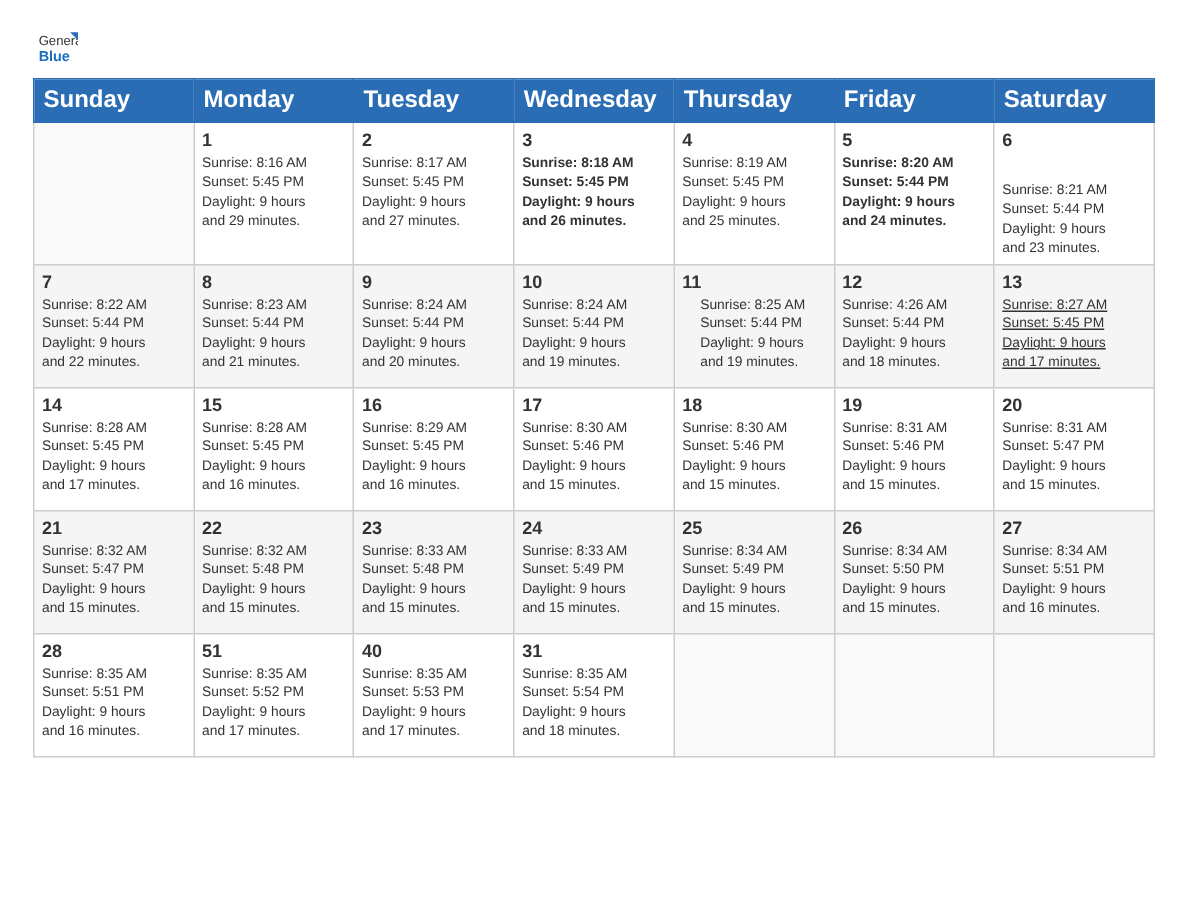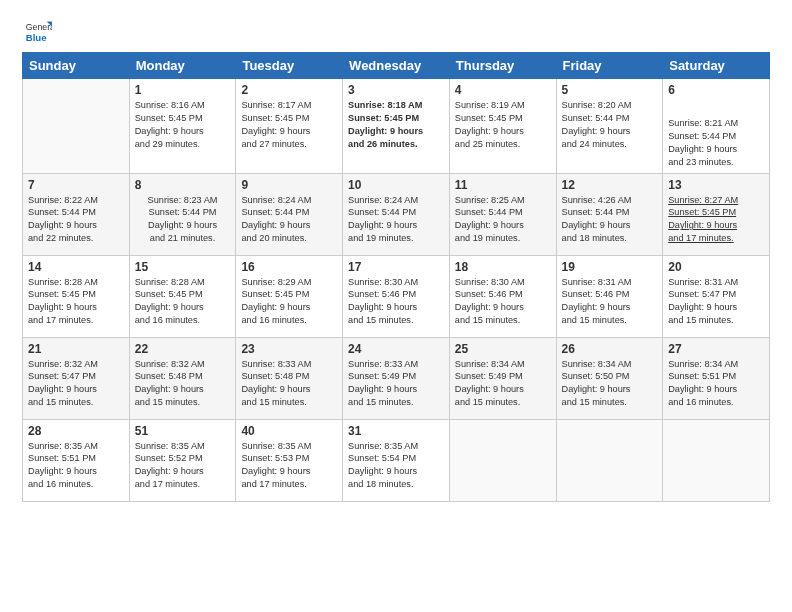--- a/index.html
+++ b/index.html
@@ -50,21 +50,21 @@
       width: 100%;
       border-collapse: collapse;
       margin-top: 6px;
       font-size: 10px;
     }
     .calendar th {
       background: #2a6db5;
       color: #fff;
       padding: 5px 6px;
       text-align: left;
-      font-size: 13px;
+      font-size: 16px;
       font-weight: bold;
       border: 1px solid #2a6db5;
     }
     .calendar td {
       border: 1px solid #ccc;
       vertical-align: top;
       padding: 4px 5px;
       width: 106px;
       height: 82px;
       color: #333;
@@ -144,21 +144,21 @@
           </td>
           <td>
             <span class="day-num">4</span>
             <div class="day-info" style="white-space: pre-line;">Sunrise: 8:19 AM
 Sunset: 5:45 PM
 Daylight: 9 hours
 and 25 minutes.</div>
           </td>
           <td>
             <span class="day-num">5</span>
-            <div class="day-info" style="white-space: pre-line;">Sunrise: 8:20 AM
+            <div class="day-info" style="white-space: pre-line; font-weight: bold;">Sunrise: 8:20 AM
 Sunset: 5:44 PM
 Daylight: 9 hours
 and 24 minutes.</div>
           </td>
           <td>
             <span class="day-num">6</span>
             <div class="day-info" style="white-space: pre-line; margin-top: 20px;">Sunrise: 8:21 AM
 Sunset: 5:44 PM
 Daylight: 9 hours
 and 23 minutes.</div>
@@ -167,42 +167,42 @@
         <tr class="shade-row">
           <td>
             <span class="day-num">7</span>
             <div class="day-info" style="white-space: pre-line;">Sunrise: 8:22 AM
 Sunset: 5:44 PM
 Daylight: 9 hours
 and 22 minutes.</div>
           </td>
           <td>
             <span class="day-num">8</span>
-            <div class="day-info" style="white-space: pre-line; text-align: center;">Sunrise: 8:23 AM
+            <div class="day-info" style="white-space: pre-line;">Sunrise: 8:23 AM
 Sunset: 5:44 PM
 Daylight: 9 hours
 and 21 minutes.</div>
           </td>
           <td>
             <span class="day-num">9</span>
             <div class="day-info" style="white-space: pre-line;">Sunrise: 8:24 AM
 Sunset: 5:44 PM
 Daylight: 9 hours
 and 20 minutes.</div>
           </td>
           <td>
             <span class="day-num">10</span>
             <div class="day-info" style="white-space: pre-line;">Sunrise: 8:24 AM
 Sunset: 5:44 PM
 Daylight: 9 hours
 and 19 minutes.</div>
           </td>
           <td>
             <span class="day-num">11</span>
-            <div class="day-info" style="white-space: pre-line;">Sunrise: 8:25 AM
+            <div class="day-info" style="white-space: pre-line; margin-left: 12px;">Sunrise: 8:25 AM
 Sunset: 5:44 PM
 Daylight: 9 hours
 and 19 minutes.</div>
           </td>
           <td>
             <span class="day-num">12</span>
             <div class="day-info" style="white-space: pre-line;">Sunrise: 4:26 AM
 Sunset: 5:44 PM
 Daylight: 9 hours
 and 18 minutes.</div>

